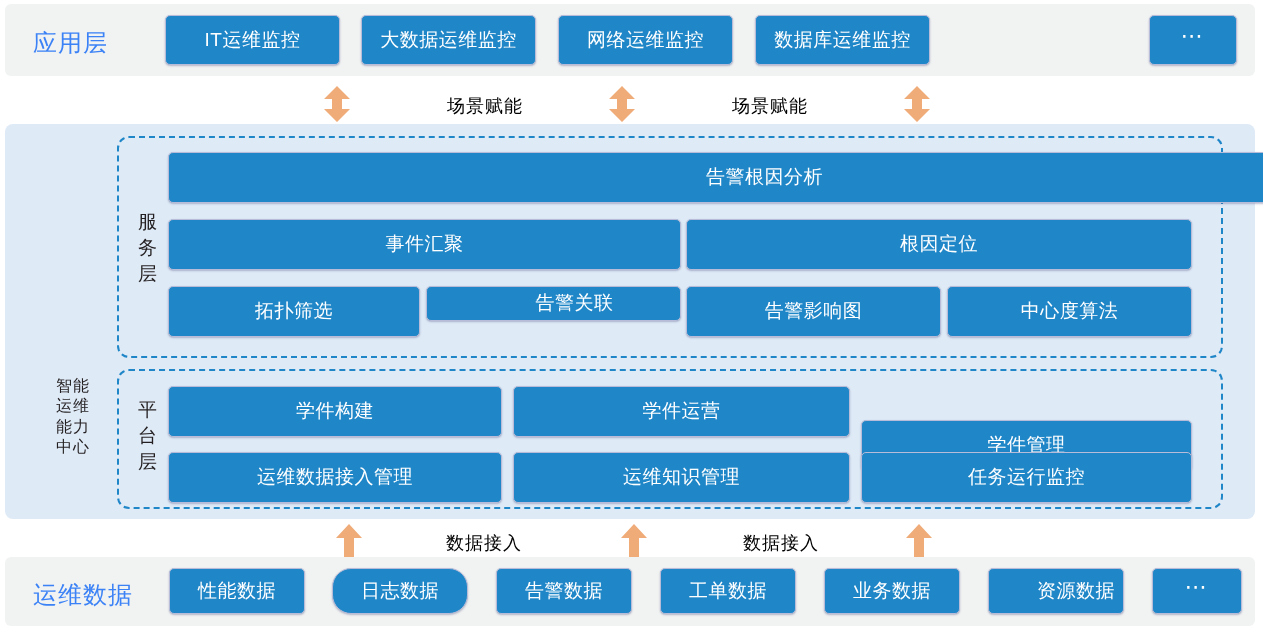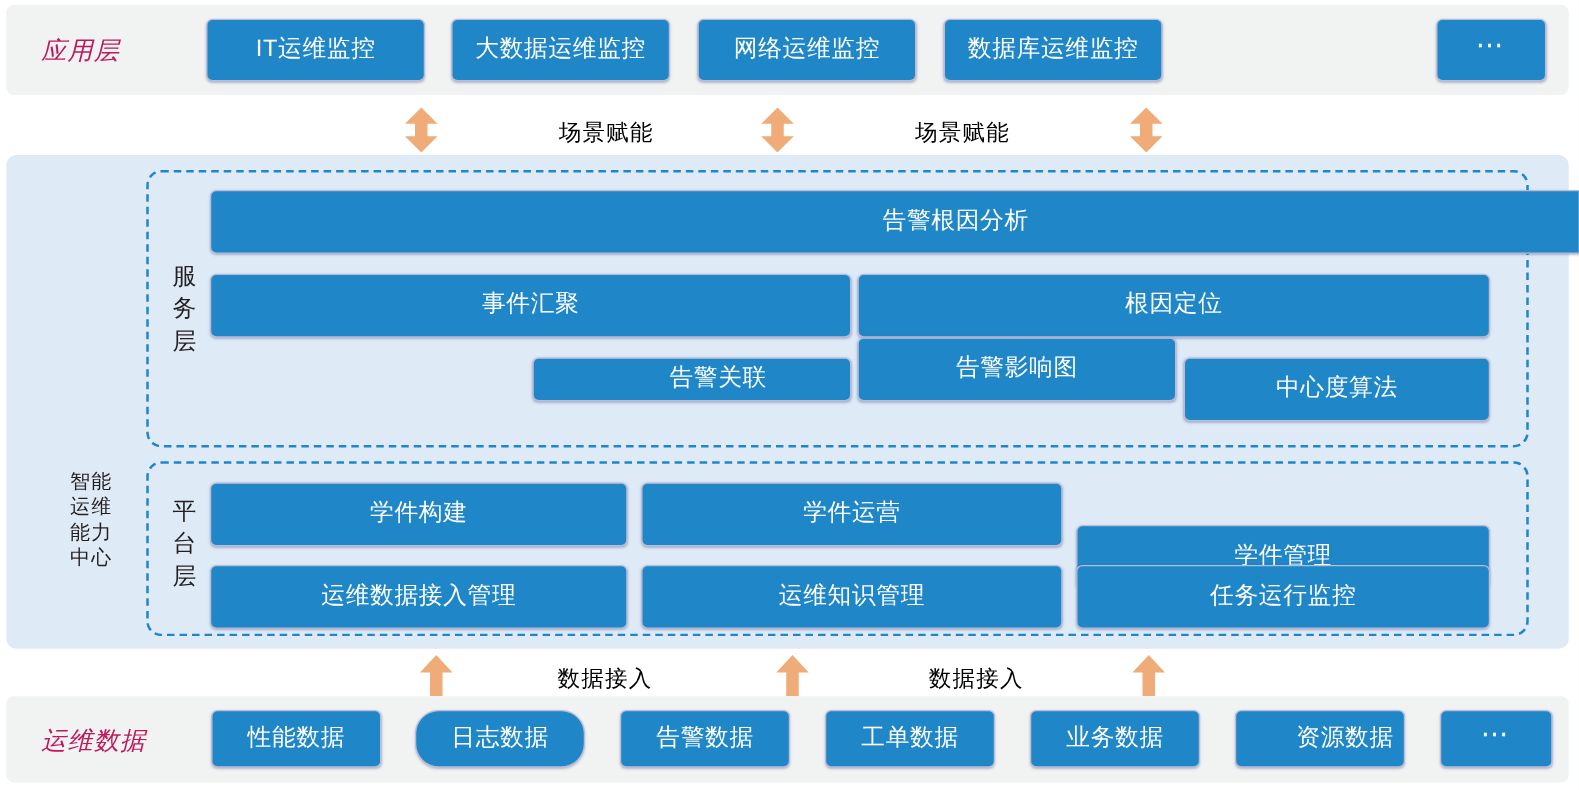--- a/index.html
+++ b/index.html
@@ -23,25 +23,24 @@
 
   
   .band {
     position: absolute;
     background: #f1f2f2;
     border-radius: 6px;
     box-sizing: border-box;
   }
   .band-label {
     position: absolute;
-    font-size: 20px;
-    color: #be185d;
+    font-size: 24px;
+    color: #3b82f6;
     letter-spacing: 1px;
     white-space: nowrap;
-    font-style: italic;
   }
 
   
   .bbox {
     position: absolute;
     box-sizing: border-box;
     background: #1f86c8;
     border: 1px solid #b9bcd8;
     border-radius: 5px;
     box-shadow: 0 1px 2px rgba(80, 85, 130, 0.38);
@@ -160,22 +159,23 @@
       <div>服</div>
       <div>务</div>
       <div>层</div>
     </div>
 
     <div class="bbox" style="left:163px; top:28px; width:1168px; height:51px;padding-left:25px;">告警根因分析</div>
 
     <div class="bbox" style="left:163px; top:95px; width:513px; height:51px;">事件汇聚</div>
     <div class="bbox" style="left:681px; top:95px; width:506px; height:51px;">根因定位</div>
 
+    <div class="bbox" style="left:163px; top:162px; width:252px; height:51px;">拓扑筛选</div>
     <div class="bbox" style="left:421px; top:162px; width:255px; height:35px;padding-left:42px;">告警关联</div>
-    <div class="bbox" style="left:681px; top:146px; width:255px; height:51px;">告警影响图</div>
+    <div class="bbox" style="left:681px; top:162px; width:255px; height:51px;">告警影响图</div>
     <div class="bbox" style="left:942px; top:162px; width:245px; height:51px;">中心度算法</div>
 
     <div class="dashed-group" style="left:112px; top:245px; width:1106px; height:140px;"></div>
 
     <div class="layer-tag" style="left:19px; top:273px; margin-left:112px;">
       <div>平</div>
       <div>台</div>
       <div>层</div>
     </div>
 

